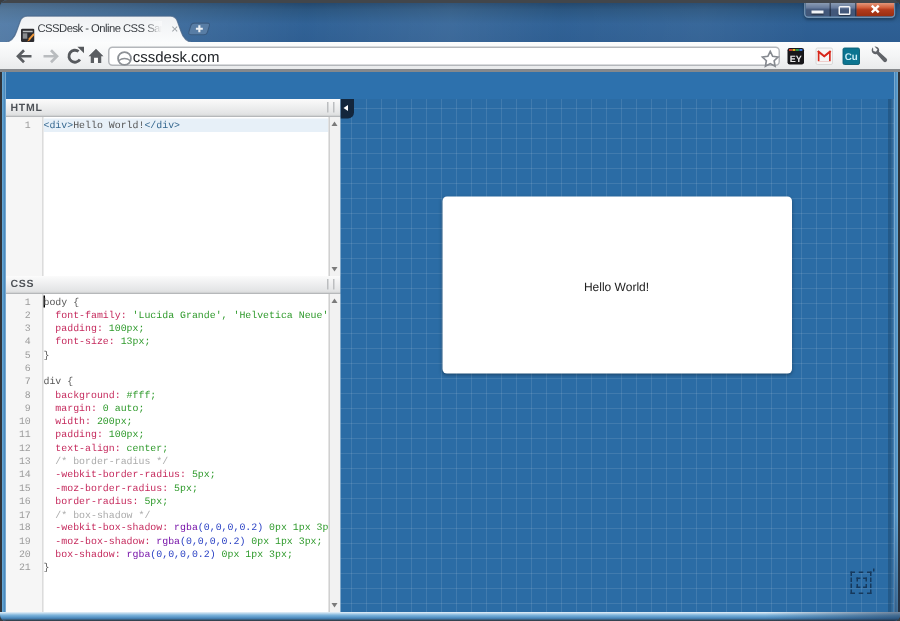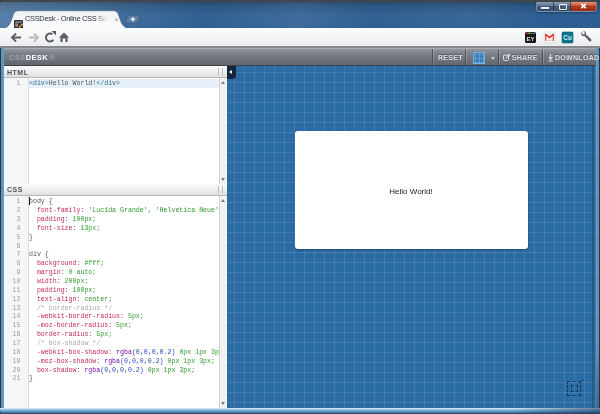--- a/index.html
+++ b/index.html
@@ -160,20 +160,30 @@
 
       <g fill="#5b5e62">
         <path d="M59,9.5 L64,4.5 L69,9.5 L67.5,9.5 L67.5,14 L60.5,14 L60.5,9.5 Z"></path>
       </g>
       <rect x="62.7" y="10.5" width="2.6" height="3.5" fill="#fff"></rect>
 
       <g transform="translate(580,2.5)" fill="#606368">
         <path d="M2,1 Q0.5,2.5 1.5,4.5 Q2.5,6 4.5,5.5 L9,10.5 Q10,11.5 11,10.5 Q12,9.5 11,8.5 L6,4 Q6.5,2 5,1 Q4,0.2 3,0.5 L5,2.5 L4,4 L2.2,3.5 Z"></path>
       </g>
     </svg>
+    <div id="addressbar">
+      <svg width="12" height="12" viewBox="0 0 12 12" style="position:absolute;left:4px;top:0.5px;">
+        <circle cx="6" cy="6" r="4.3" fill="none" stroke="#8d9196" stroke-width="1.2"></circle>
+        <path d="M2,7.5 Q6,4.5 10,7.5" fill="none" stroke="#8d9196" stroke-width="0.9"></path>
+      </svg>
+      <div id="addrtext">cssdesk.com</div>
+      <svg width="13" height="13" viewBox="0 0 13 13" style="position:absolute;left:434px;top:0.5px;">
+        <path d="M6.5,1.2 l1.6,3.3 3.6,0.5 -2.6,2.5 0.6,3.6 -3.2,-1.7 -3.2,1.7 0.6,-3.6 -2.6,-2.5 3.6,-0.5 Z" fill="none" stroke="#868a90" stroke-width="1.1"></path>
+      </svg>
+    </div>
 
     <svg width="600" height="19" viewBox="0 0 600 19">
 
       <rect x="525" y="4" width="11" height="11" rx="1.5" fill="#17171a"></rect>
       <rect x="526" y="4.7" width="2" height="1.2" fill="#e03c31"></rect>
         <rect x="528.3" y="4.7" width="2" height="1.2" fill="#f7c325"></rect>
         <rect x="530.6" y="4.7" width="2" height="1.2" fill="#33a852"></rect>
         <rect x="532.9" y="4.7" width="2" height="1.2" fill="#4286f4"></rect>
       <text x="526.5" y="13" font-family="Liberation Sans" font-size="6" font-weight="bold" fill="#e8e8e8">EY</text>
 
@@ -181,39 +191,20 @@
       <path d="M545.2,6 L549.5,9.5 L553.8,6 L553.8,12.8 L545.2,12.8 Z" fill="#d8281c"></path>
       <path d="M546.3,12.8 L546.3,7.5 L549.5,10.1 L552.7,7.5 L552.7,12.8 Z" fill="#f5f5f5"></path>
       <path d="M545.2,6 L549.5,9.5 L553.8,6" fill="none" stroke="#d8281c" stroke-width="1.4"></path>
 
       <rect x="562" y="4" width="11" height="11" rx="1" fill="#0b7490"></rect>
       <rect x="562" y="4" width="11" height="11" rx="1" fill="none" stroke="#0a5e74" stroke-width="0.6"></rect>
       <text x="563.2" y="12.3" font-family="Liberation Sans" font-size="6.5" font-weight="bold" fill="#cdeef7">Cu</text>
     </svg>
   </div>
 
-  <div id="graybar">
-    <div id="logo"><span class="c">CSS</span>DESK<span class="orb"></span></div>
-    <div class="gsep" style="left:428px;"></div>
-    <div class="gbtn" style="left:434px;">RESET</div>
-    <div class="gsep" style="left:460.5px;"></div>
-    <div id="swatch"></div>
-    <div id="swarrow"></div>
-    <div class="gsep" style="left:494px;"></div>
-    <svg width="7" height="7" viewBox="0 0 7 7" style="position:absolute;left:499px;top:5.5px;">
-      <rect x="0.5" y="1.2" width="5" height="5.2" rx="0.8" fill="none" stroke="#dde1e6" stroke-width="1"></rect>
-      <path d="M2.6,4.4 L6.4,0.6 M6.4,0.6 l-1.9,0.25 M6.4,0.6 l-0.25,1.9" stroke="#dde1e6" stroke-width="1" fill="none"></path>
-    </svg>
-    <div class="gbtn" style="left:507.7px;">SHARE</div>
-    <div class="gsep" style="left:537.5px;"></div>
-    <svg width="5" height="8" viewBox="0 0 5 8" style="position:absolute;left:543.5px;top:5.5px;">
-      <path d="M2.5,0.3 V4.5 M0.5,3 L2.5,5.4 L4.5,3 M0.3,7 H4.7" stroke="#dde1e6" stroke-width="1.1" fill="none"></path>
-    </svg>
-    <div class="gbtn" style="left:551px;">DOWNLOAD</div>
-  </div>
 
   <div id="leftcol">
     <div class="lblbar" style="top:0;">
         <span class="t">HTML</span>
         <span class="grip"></span>
       </div>
     <div class="ed" style="top:12px;height:105.5px;">
       <div class="hl" style="top:1px;"></div>
       <div class="gutter"></div>
       <div class="lnums" style="top:1px;">1</div>

